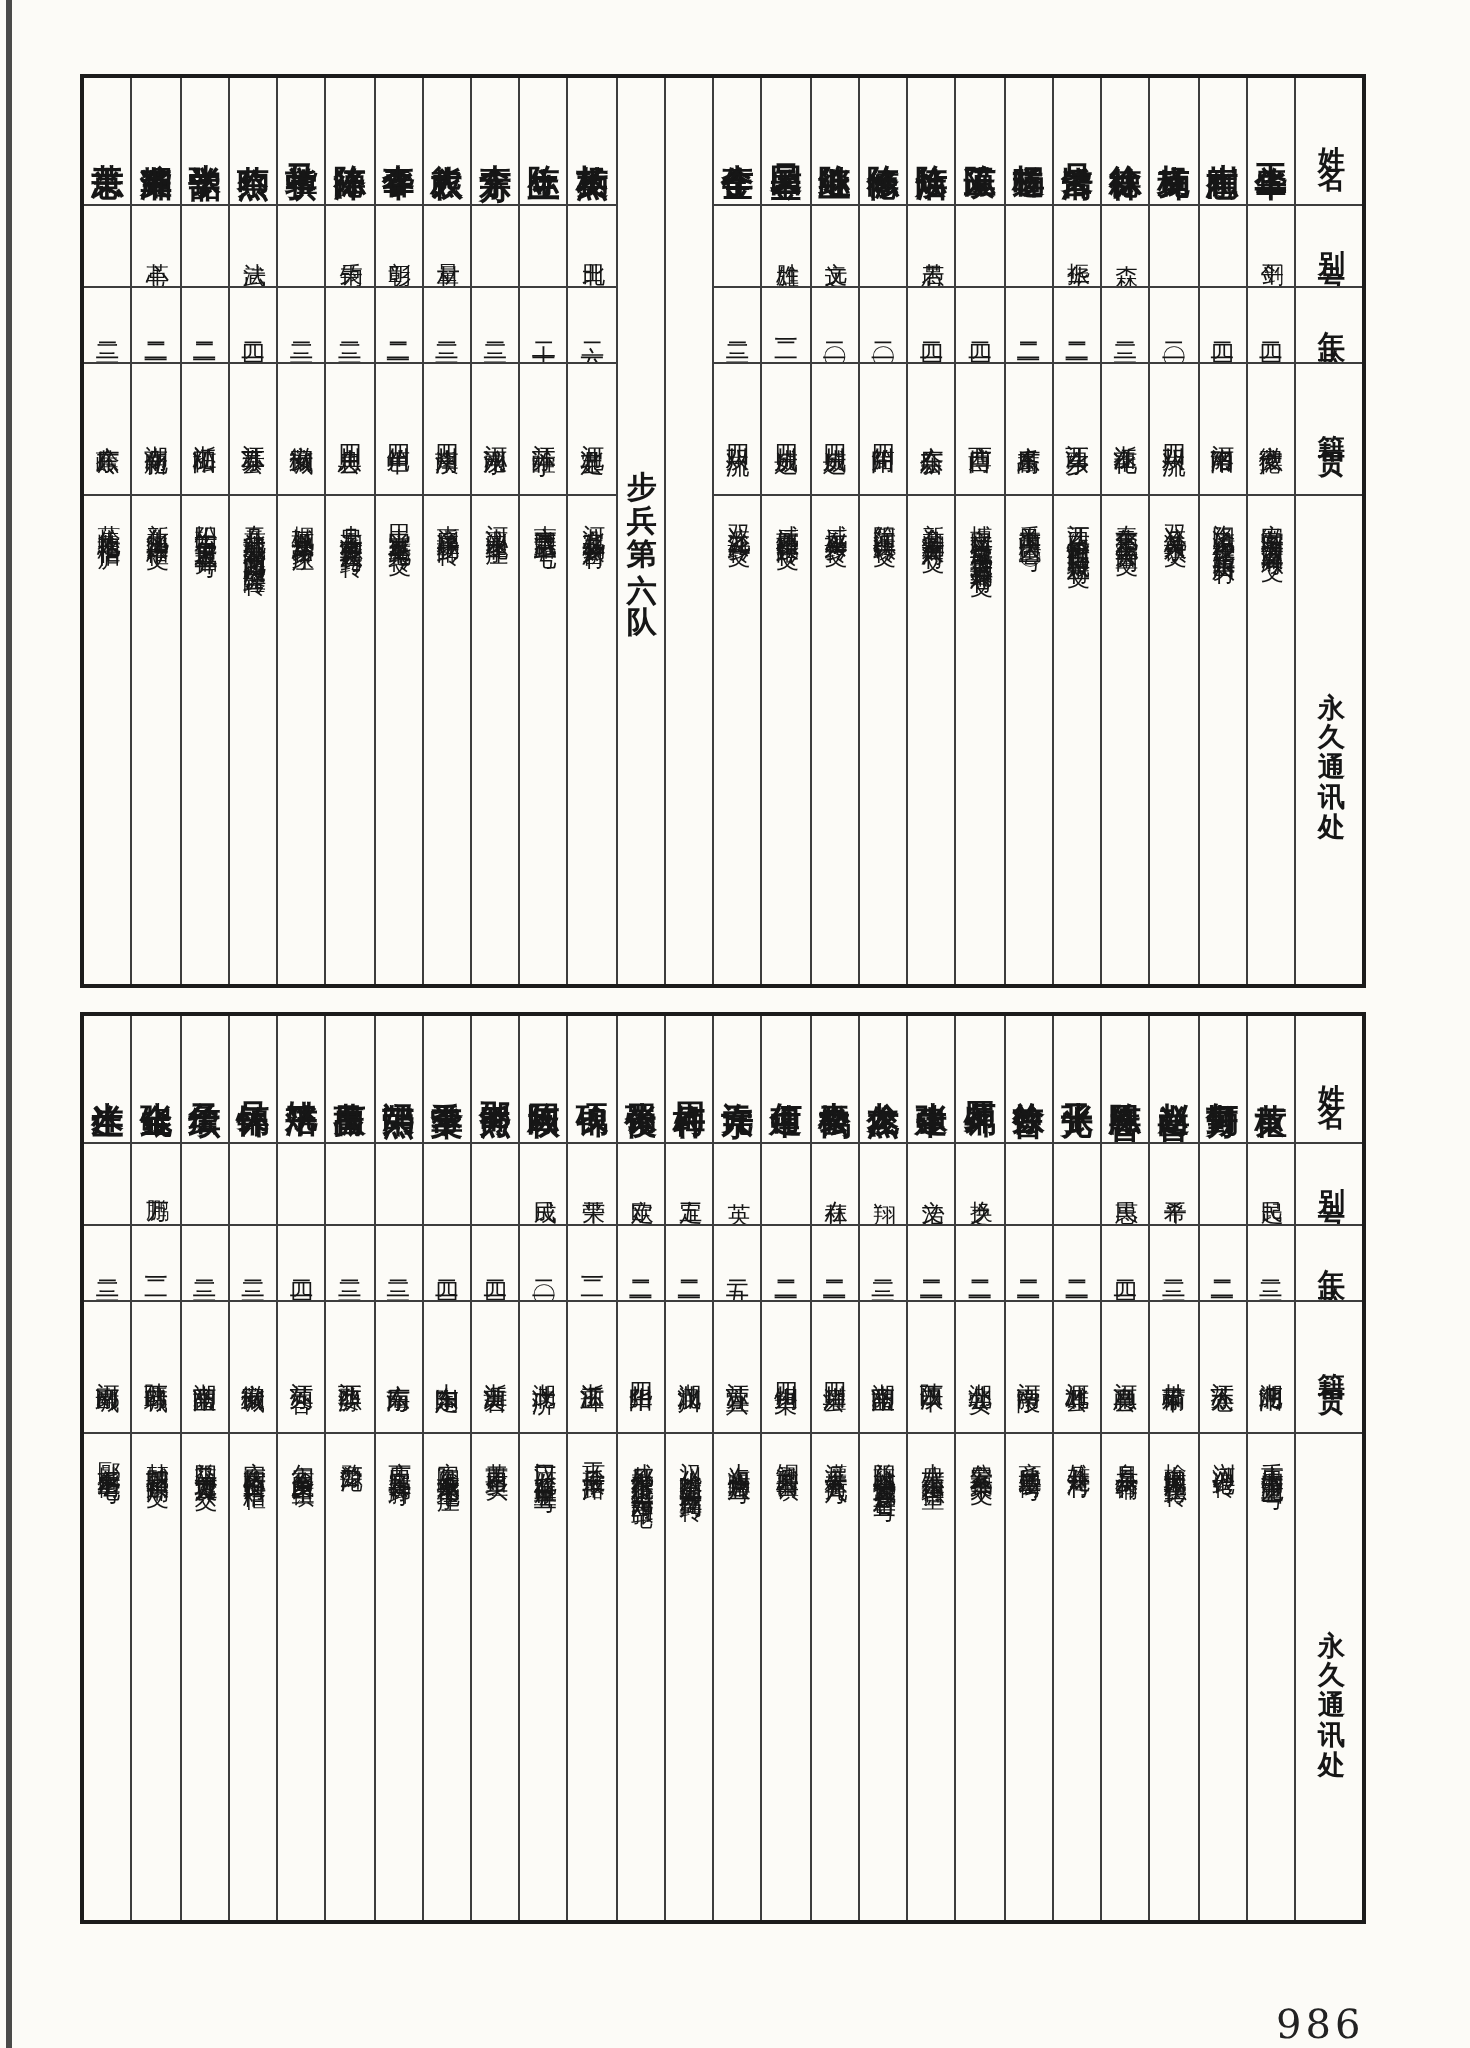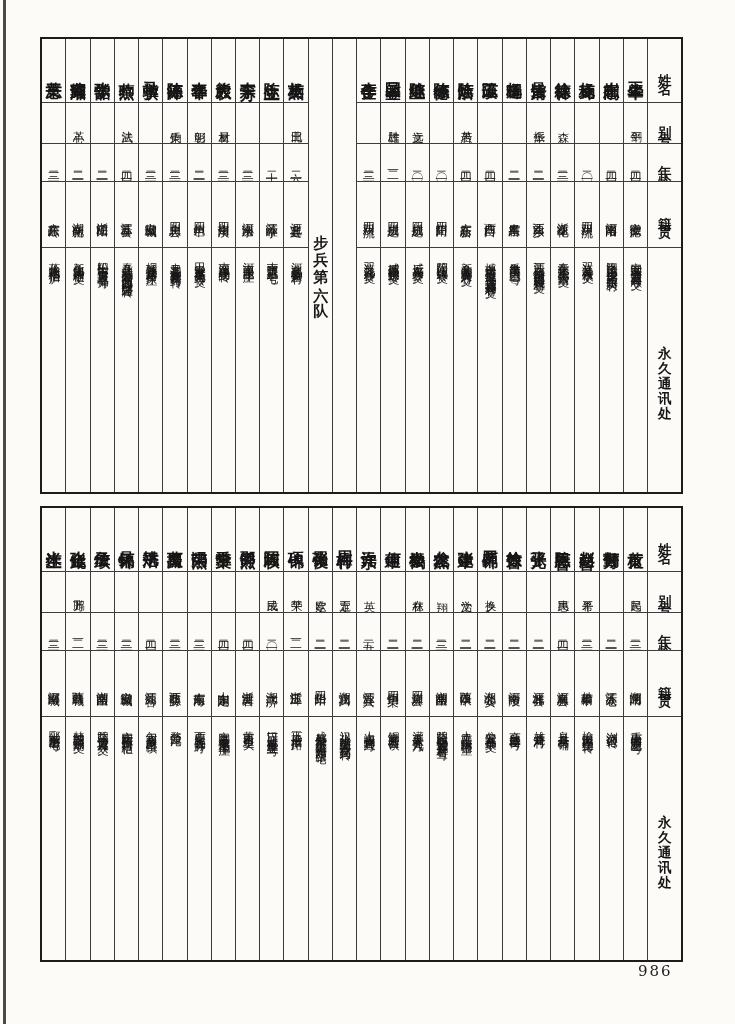--- a/index.html
+++ b/index.html
@@ -20,21 +20,21 @@
   .full{flex:1 1 auto;align-items:center;}
   .vtxt{writing-mode:vertical-rl;text-orientation:upright;line-height:1;}
   .name{font-size:16px;font-weight:bold;letter-spacing:1px;}
   .alias{font-size:11.5px;letter-spacing:1px;}
   .age{font-size:12px;letter-spacing:1px;}
   .native{font-size:12px;letter-spacing:1px;}
   .addrtxt{font-size:11.5px;letter-spacing:1.5px;}
   .htxt{font-size:13.5px;font-weight:bold;letter-spacing:9px;}
   .htxt.long{font-size:13.5px;letter-spacing:15px;}
   .sectxt{font-size:15px;font-weight:bold;letter-spacing:17px;}
-  .page-number{position:absolute;left:638px;top:962px;font-size:15px;letter-spacing:2px;color:#222;
+  .page-number{position:absolute;left:638px;top:1000px;font-size:20px;letter-spacing:2px;color:#222;
                font-family:"DejaVu Serif","Liberation Serif",serif;}
 </style>
 </head>
 <body>
 
 <div class="page">
   <div class="scan-edge"></div>
   <div class="vtable" id="table-top">
       <div class="vcol header-col">
         <div class="cell mid r0">

